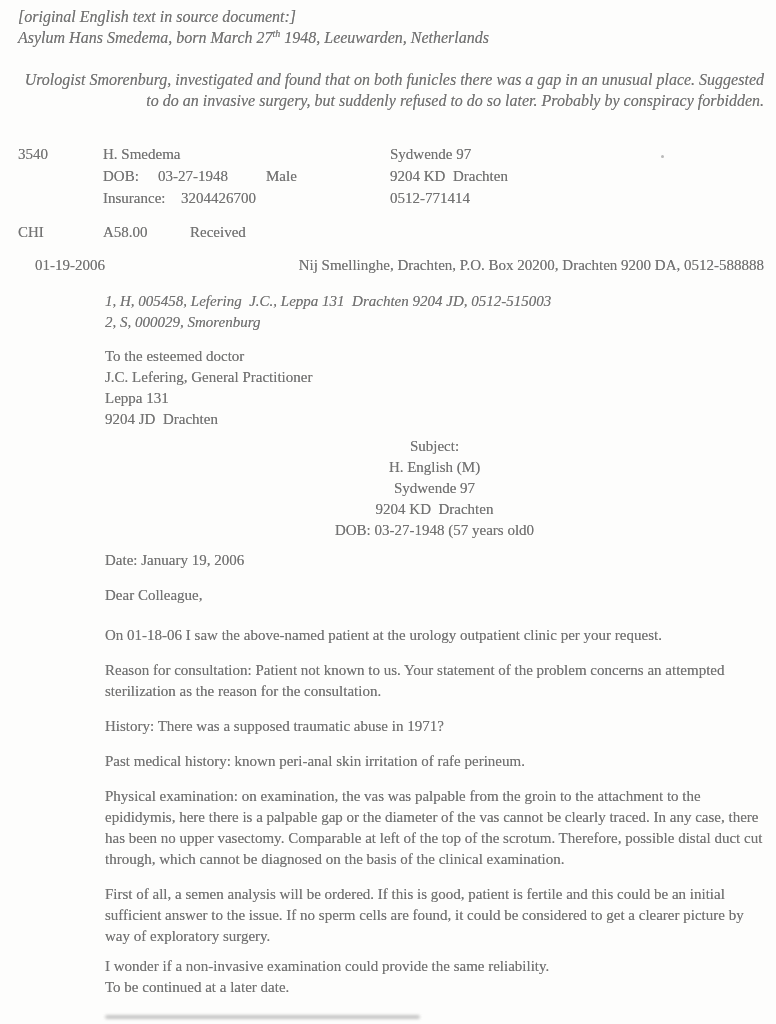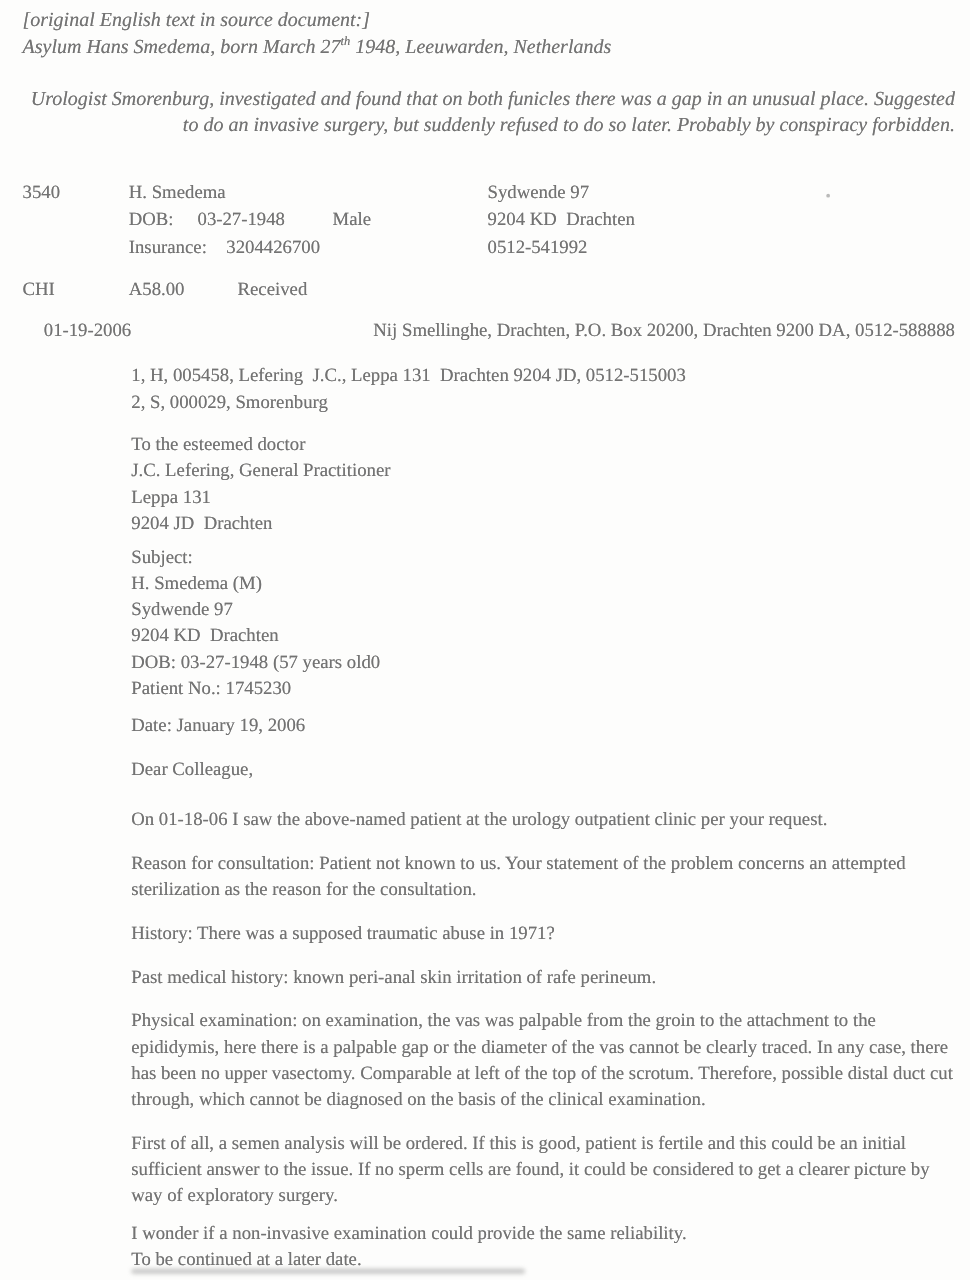--- a/index.html
+++ b/index.html
@@ -48,26 +48,26 @@
     line-height: 22px;
   }
 
   
   .referral-grid {
     margin-top: 12px;
     display: grid;
     grid-template-columns: 87px 1fr;
     text-align: right;
   }
-  .contacts { margin: 15px 0 0 87px; }
+  .contacts { margin: 15px 0 0 87px; font-style: italic; }
 
   
   .letter { margin-left: 87px; }
   .recipient { margin-top: 13px; }
-  .subject-block { margin-top: 6px; }
+  .subject-block { margin-top: 6px; text-align: center; }
   .date-line { margin-top: 9px; }
   .greeting { margin-top: 14px; }
   .para { margin: 14px 0 0 0; }
   .para.first { margin-top: 19px; }
   .closing { margin-top: 9px; }
 
   
   .scan-smudge {
     position: absolute;
     left: 105px;
@@ -104,21 +104,21 @@
     <div class="cell">3540</div>
     <div class="cell">H. Smedema</div>
     <div class="cell">Sydwende 97</div>
 
     <div class="cell"></div>
     <div class="cell"><span class="lbl-dob">DOB:</span><span class="val-dob">03-27-1948</span><span>Male</span></div>
     <div class="cell">9204 KD  Drachten</div>
 
     <div class="cell"></div>
     <div class="cell"><span class="lbl-ins">Insurance:</span><span>3204426700</span></div>
-    <div class="cell">0512-541992</div>
+    <div class="cell">0512-771414</div>
   </div>
 
   <div class="billing-grid">
     <div class="cell">CHI</div>
     <div class="cell">A58.00</div>
     <div class="cell">Received</div>
   </div>
 
   <div class="referral-grid">
     <div class="cell">01-19-2006</div>
@@ -133,25 +133,24 @@
 
     <div class="recipient">
       <div class="line">To the esteemed doctor</div>
       <div class="line">J.C. Lefering, General Practitioner</div>
       <div class="line">Leppa 131</div>
       <div class="line">9204 JD  Drachten</div>
     </div>
 
     <div class="subject-block">
       <div class="line">Subject:</div>
-      <div class="line">H. Smedema (M)</div>
+      <div class="line">H. English (M)</div>
       <div class="line">Sydwende 97</div>
       <div class="line">9204 KD  Drachten</div>
       <div class="line">DOB: 03-27-1948 (57 years old0</div>
-      <div class="line">Patient No.: 1745230</div>
     </div>
 
     <div class="date-line">Date: January 19, 2006</div>
 
     <div class="greeting">Dear Colleague,</div>
 
     <p class="para first">On 01-18-06 I saw the above-named patient at the urology outpatient clinic per your request.</p>
     <p class="para">Reason for consultation: Patient not known to us. Your statement of the problem concerns an attempted sterilization as the reason for the consultation.</p>
     <p class="para">History: There was a supposed traumatic abuse in 1971?</p>
     <p class="para">Past medical history: known peri-anal skin irritation of rafe perineum.</p>

